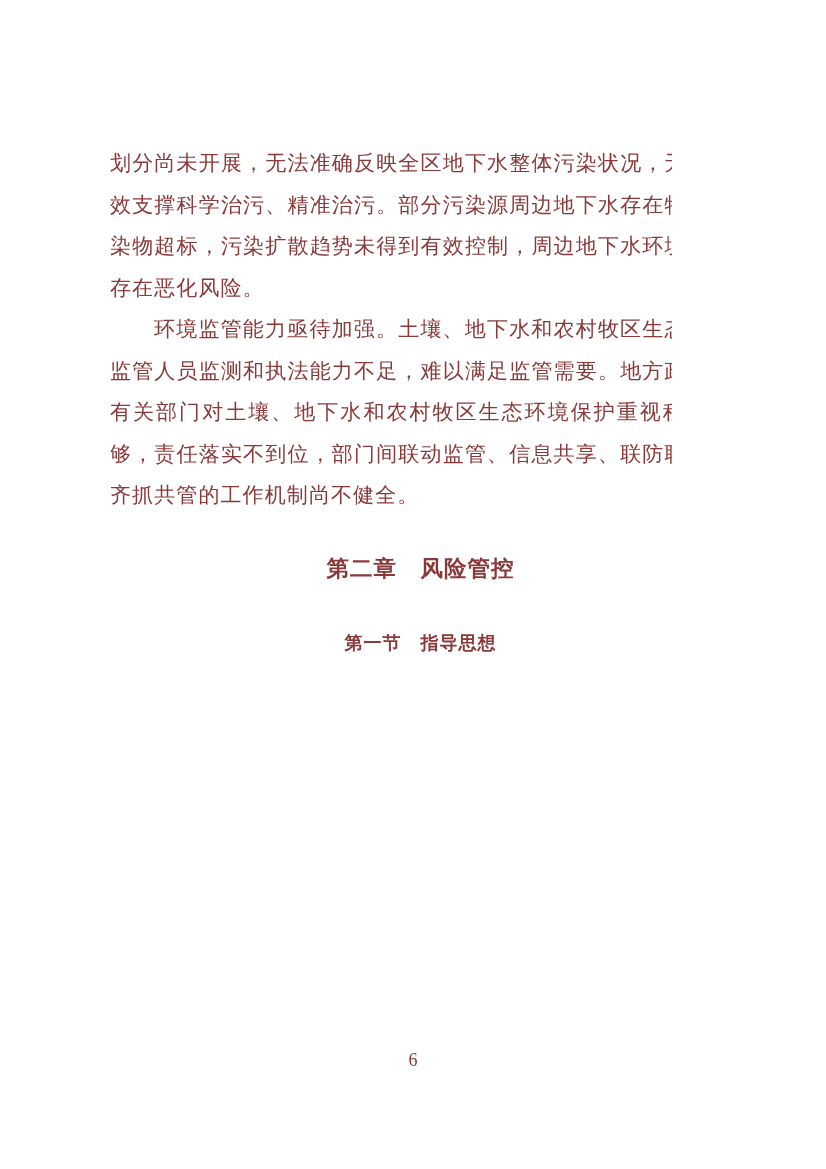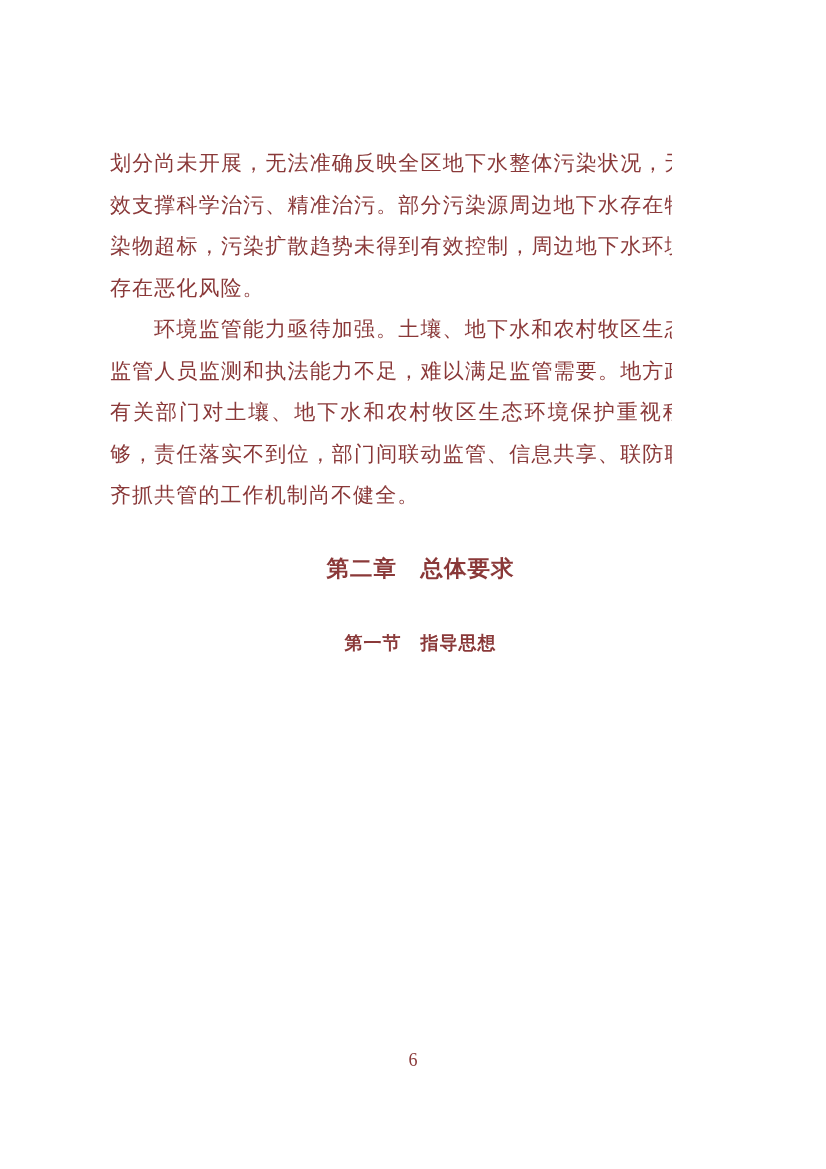--- a/index.html
+++ b/index.html
@@ -71,21 +71,21 @@
 </head>
 <body>
 
 <div class="page">
   <div class="content">
 
     <p class="body-para">划分尚未开展，无法准确反映全区地下水整体污染状况，无法有效支撑科学治污、精准治污。部分污染源周边地下水存在特征污染物超标，污染扩散趋势未得到有效控制，周边地下水环境质量存在恶化风险。</p>
 
     <p class="body-para indent">环境监管能力亟待加强。土壤、地下水和农村牧区生态环境监管人员监测和执法能力不足，难以满足监管需要。地方政府及有关部门对土壤、地下水和农村牧区生态环境保护重视程度不够，责任落实不到位，部门间联动监管、信息共享、联防联治等齐抓共管的工作机制尚不健全。</p>
 
-    <h2 class="chapter-heading">第二章　总体要求</h2>
+    <h2 class="chapter-heading">第二章　风险管控</h2>
 
     <h3 class="section-heading">第一节　指导思想</h3>
 
 
   </div>
 
   <div class="page-number">6</div>
 </div>
 
 </body></html>

